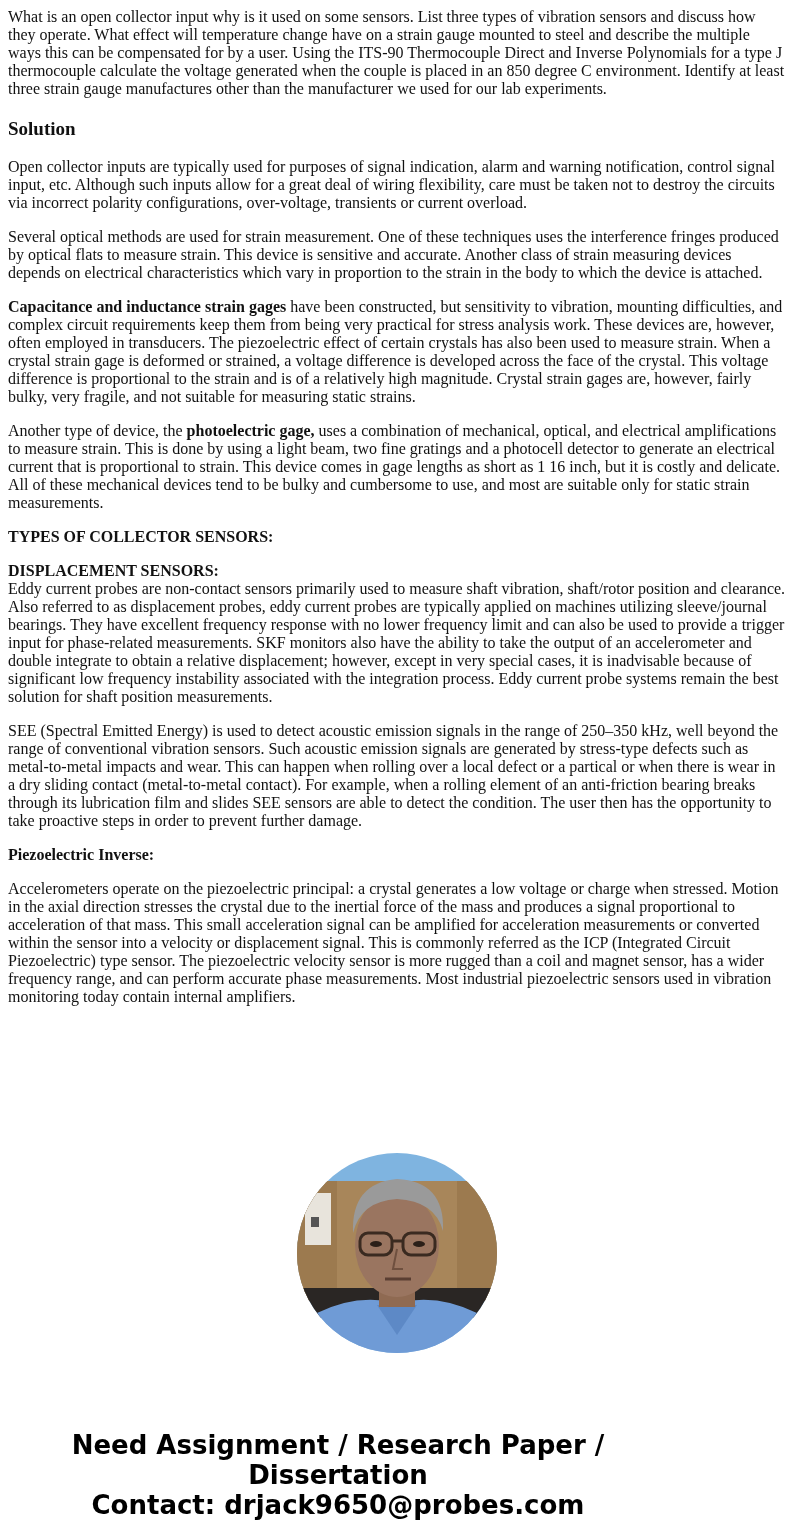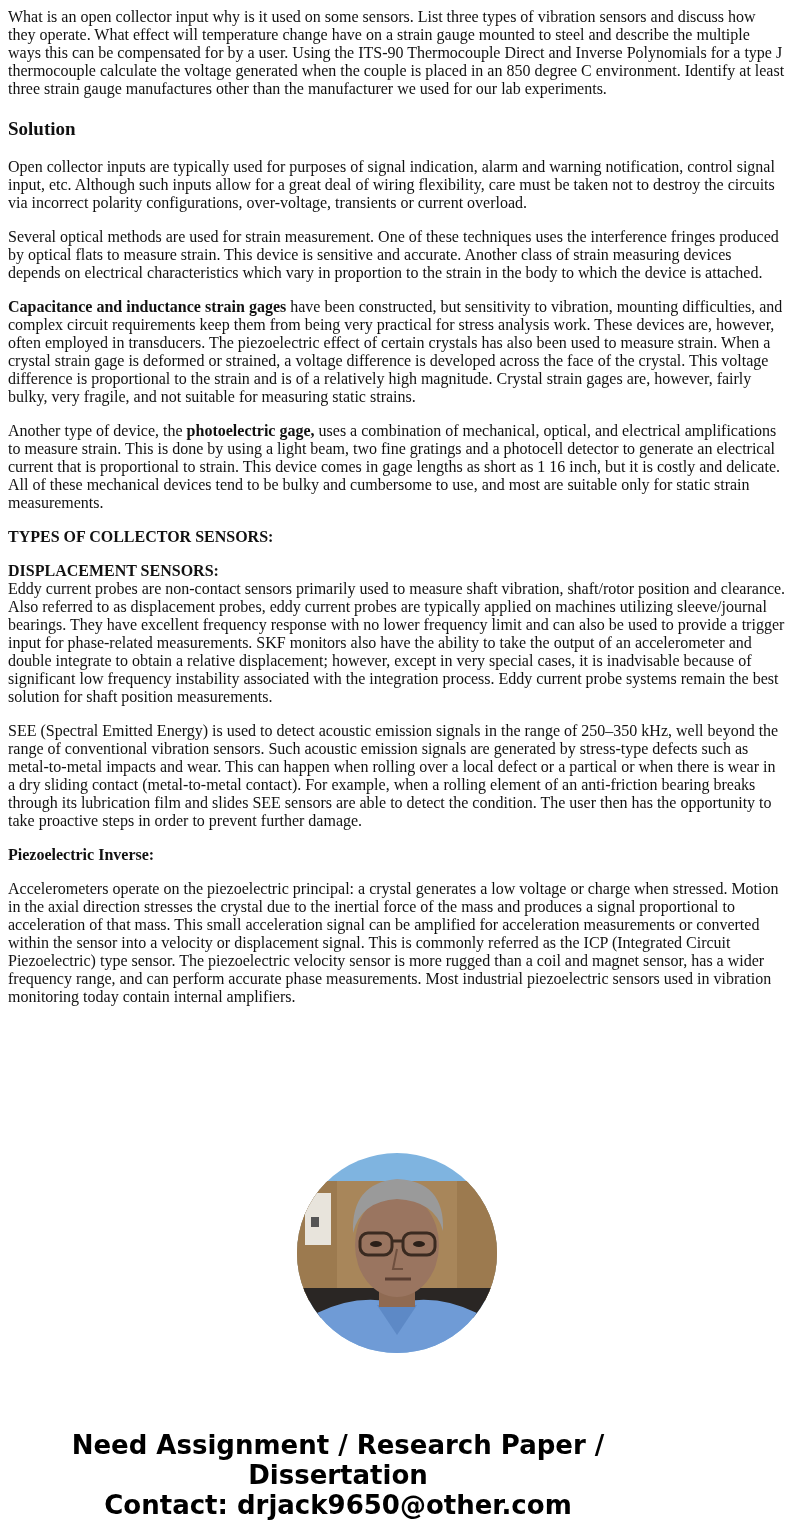--- a/index.html
+++ b/index.html
@@ -99,14 +99,14 @@
     <ellipse cx="79" cy="91" rx="6" ry="3" fill="#2b1f18"></ellipse>
     <ellipse cx="122" cy="91" rx="6" ry="3" fill="#2b1f18"></ellipse>
 
     <path d="M100 96 L96 116 L106 116" fill="none" stroke="#6f503f" stroke-width="2"></path>
     <line x1="88" y1="126" x2="114" y2="126" stroke="#5a3e32" stroke-width="3"></line>
   </svg>
 </div>
 
 <div class="footer">
   <div>Need Assignment / Research Paper / Dissertation</div>
-  <div>Contact: drjack9650@other.com</div>
+  <div>Contact: drjack9650@probes.com</div>
 </div>
 
 </body></html>

